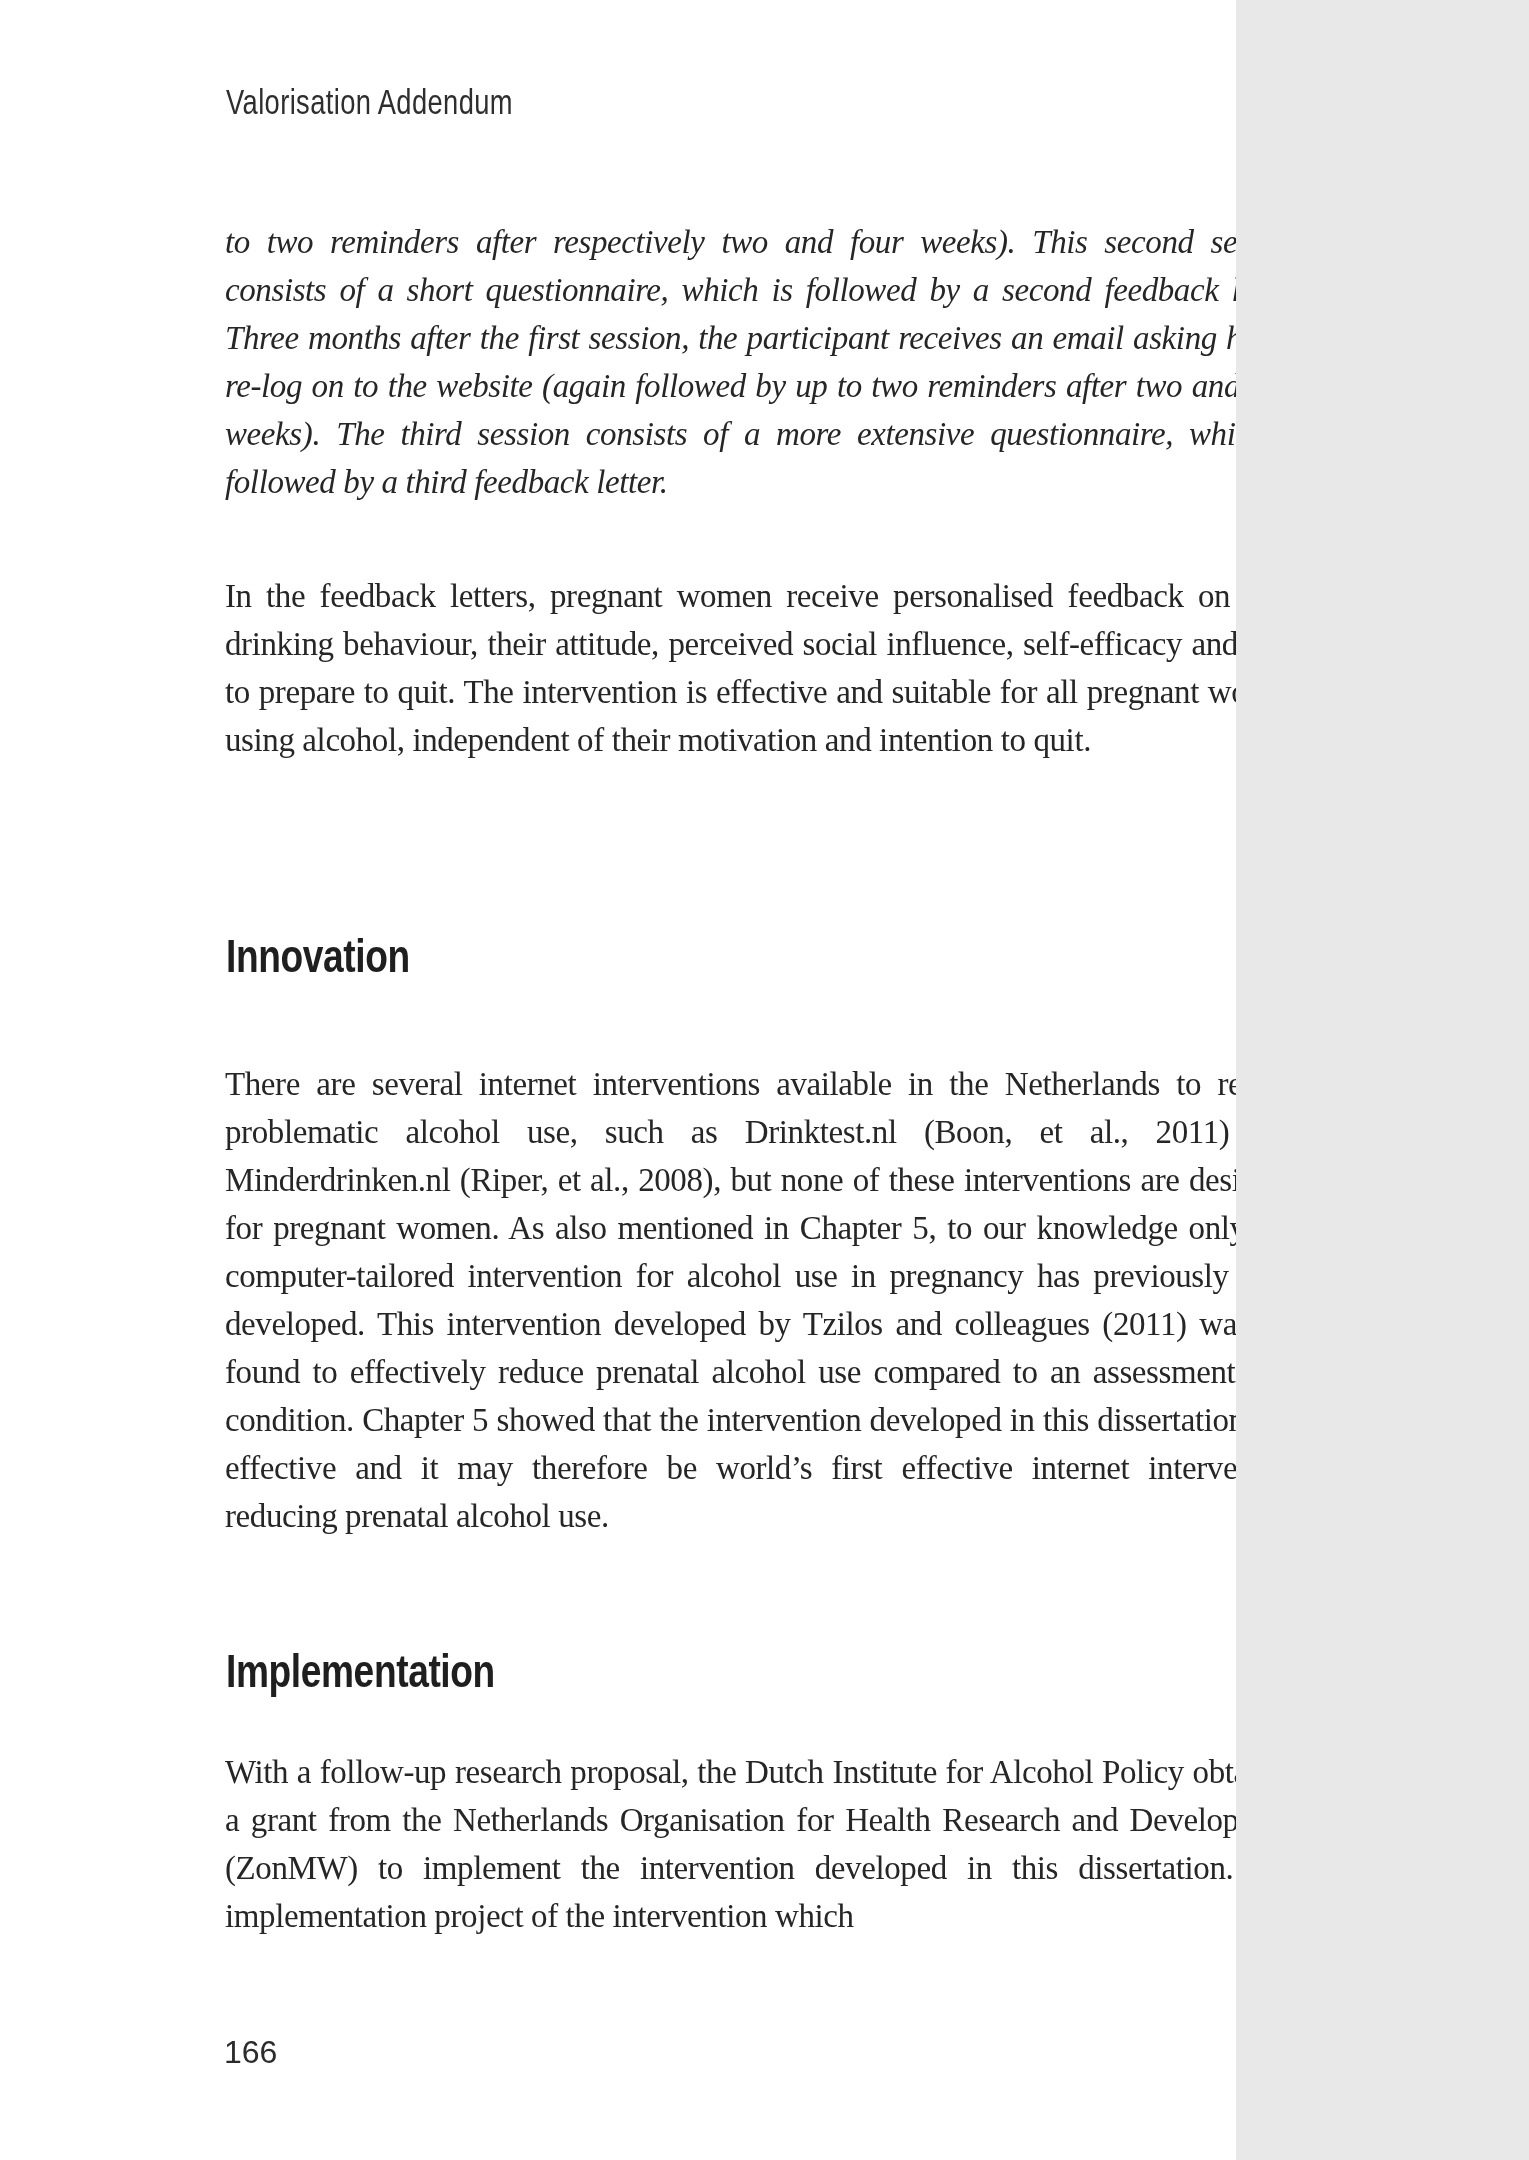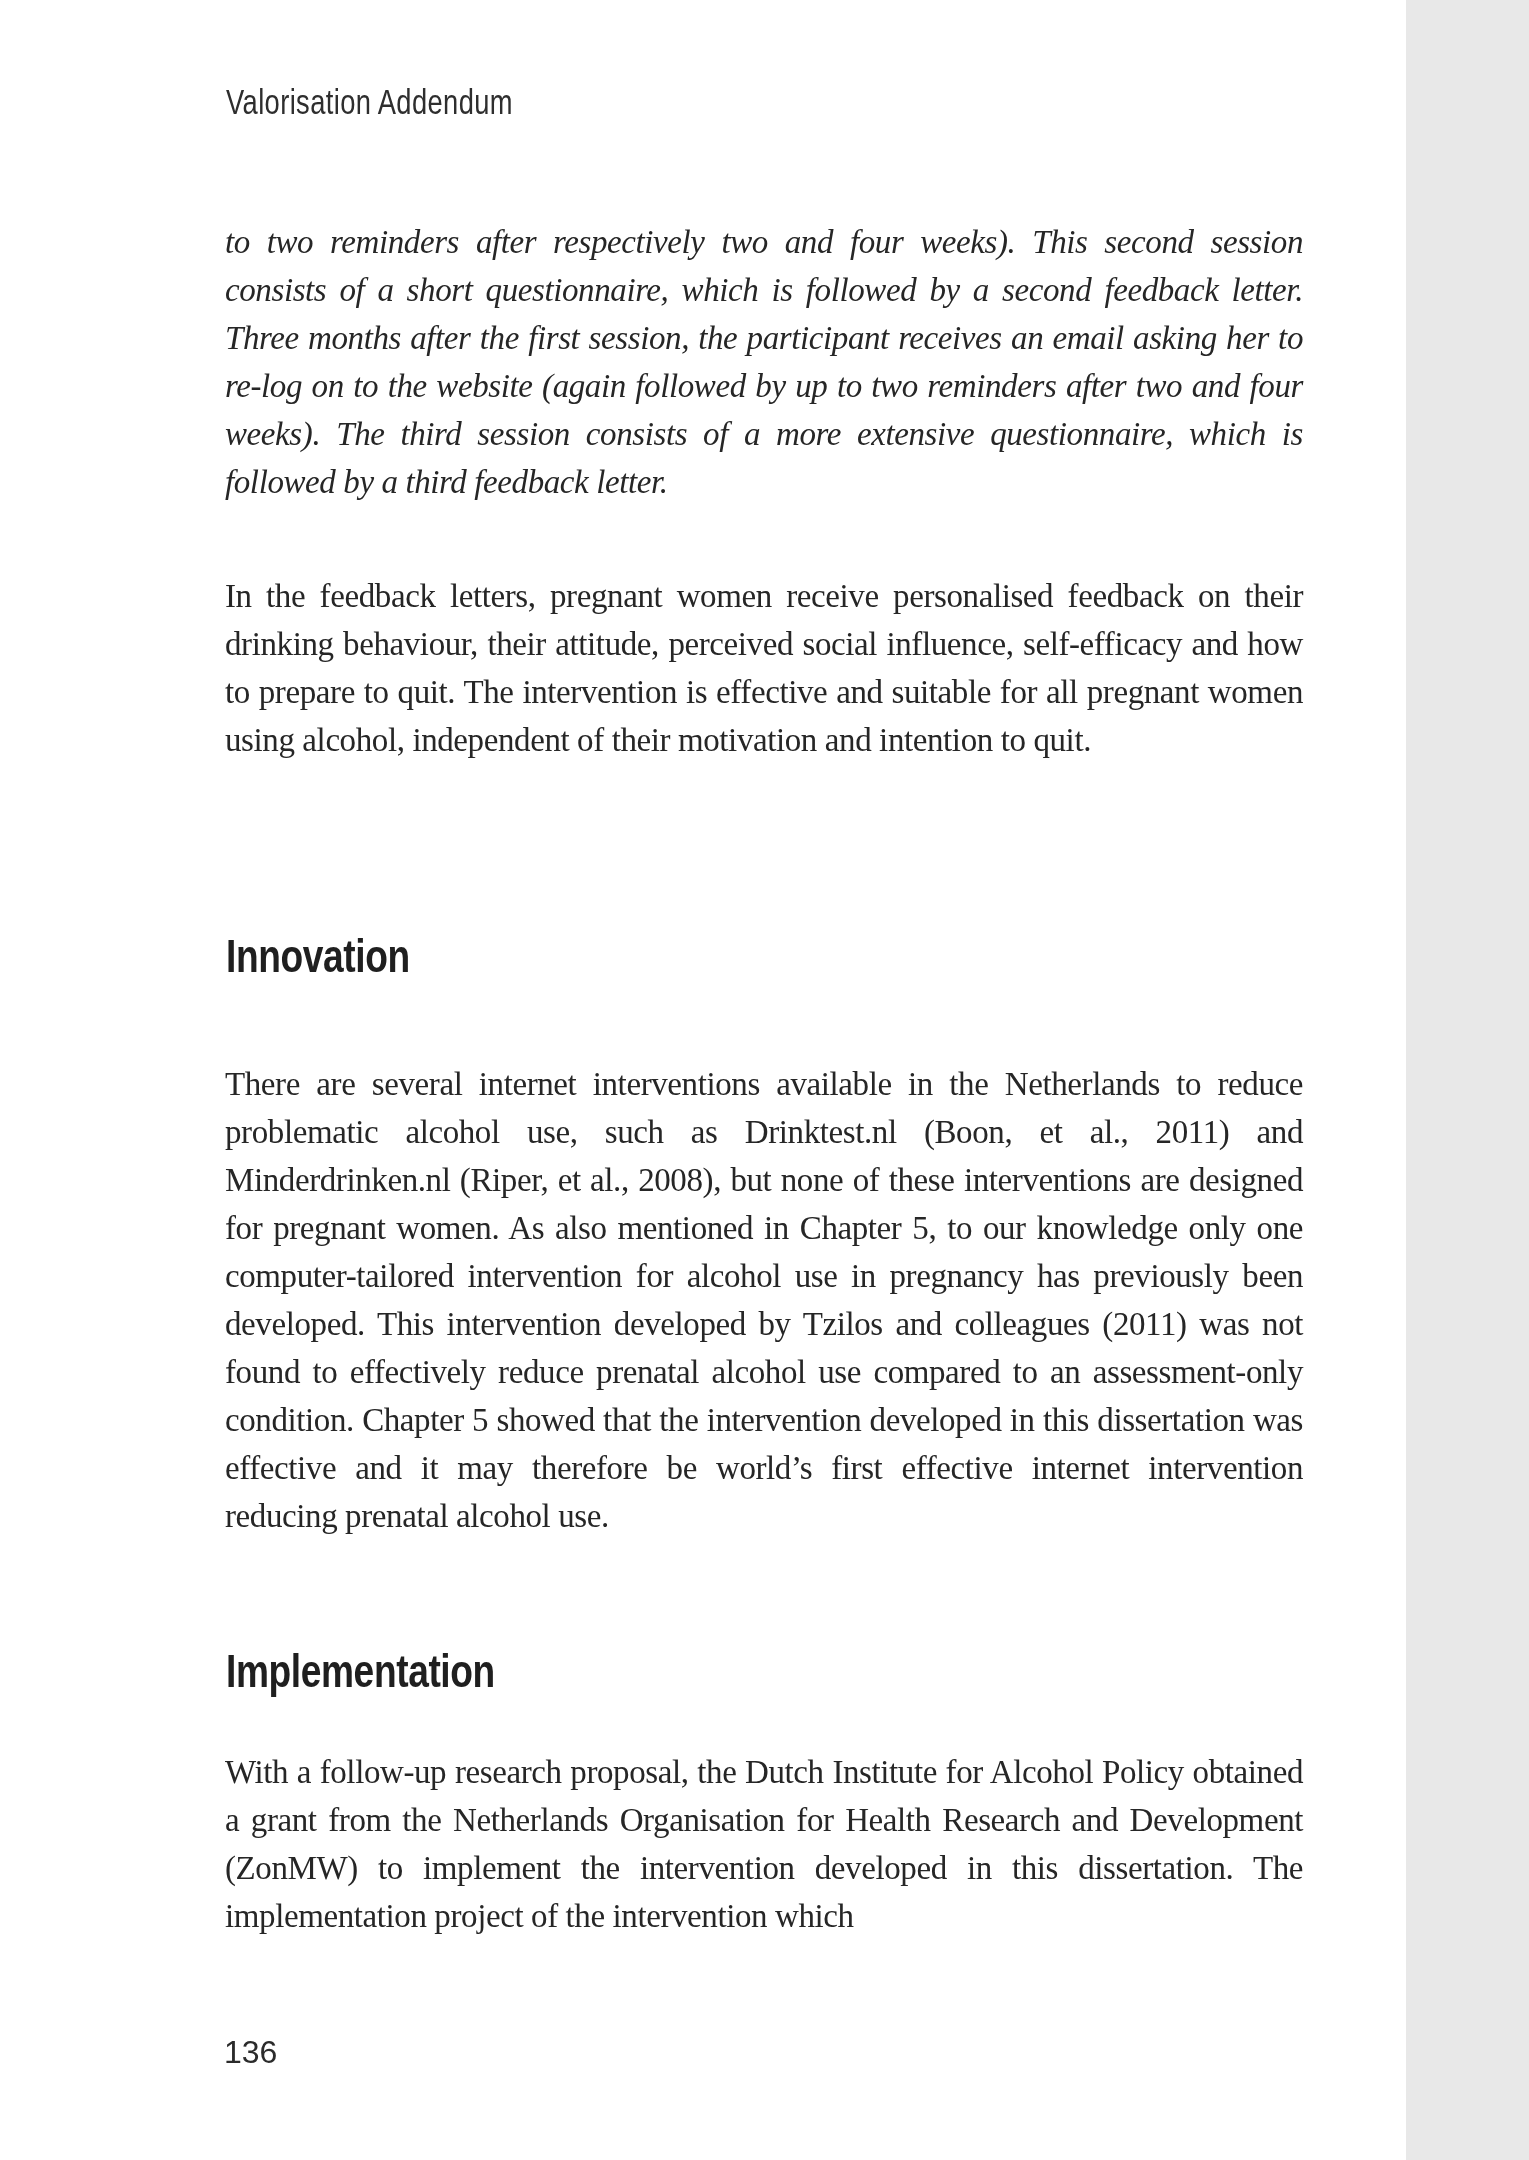--- a/index.html
+++ b/index.html
@@ -2,21 +2,21 @@
 <html><head>
 <meta charset="utf-8">
 <style>
   html, body {
     margin: 0;
     padding: 0;
     background: #e8e8e8;
   }
   .page {
     position: relative;
-    width: 1406px;
+    width: 1236px;
     height: 2160px;
     background: #ffffff;
     overflow: hidden;
     color: #242424;
   }
   .running-header {
     position: absolute;
     left: 226px;
     top: 82px;
     font-family: "Liberation Sans", sans-serif;
@@ -82,15 +82,15 @@
   <p class="body-para para-2">In the feedback letters, pregnant women receive personalised feedback on their drinking behaviour, their attitude, perceived social influence, self-efficacy and how to prepare to quit. The intervention is effective and suitable for all pregnant women using alcohol, independent of their motivation and intention to quit.</p>
 
   <h2 class="section-heading heading-innovation">Innovation</h2>
 
   <p class="body-para para-3">There are several internet interventions available in the Netherlands to reduce problematic alcohol use, such as Drinktest.nl (Boon, et al., 2011) and Minderdrinken.nl (Riper, et al., 2008), but none of these interventions are designed for pregnant women. As also mentioned in Chapter 5, to our knowledge only one computer-tailored intervention for alcohol use in pregnancy has previously been developed. This intervention developed by Tzilos and colleagues (2011) was not found to effectively reduce prenatal alcohol use compared to an assessment-only condition. Chapter 5 showed that the intervention developed in this dissertation was effective and it may therefore be world’s first effective internet intervention reducing prenatal alcohol use.</p>
 
   <h2 class="section-heading heading-implementation">Implementation</h2>
 
   <p class="body-para para-4">With a follow-up research proposal, the Dutch Institute for Alcohol Policy obtained a grant from the Netherlands Organisation for Health Research and Development (ZonMW) to implement the intervention developed in this dissertation. The implementation project of the intervention which</p>
 
-  <div class="page-number">136</div>
+  <div class="page-number">166</div>
 
 </div>
 
 </body></html>

